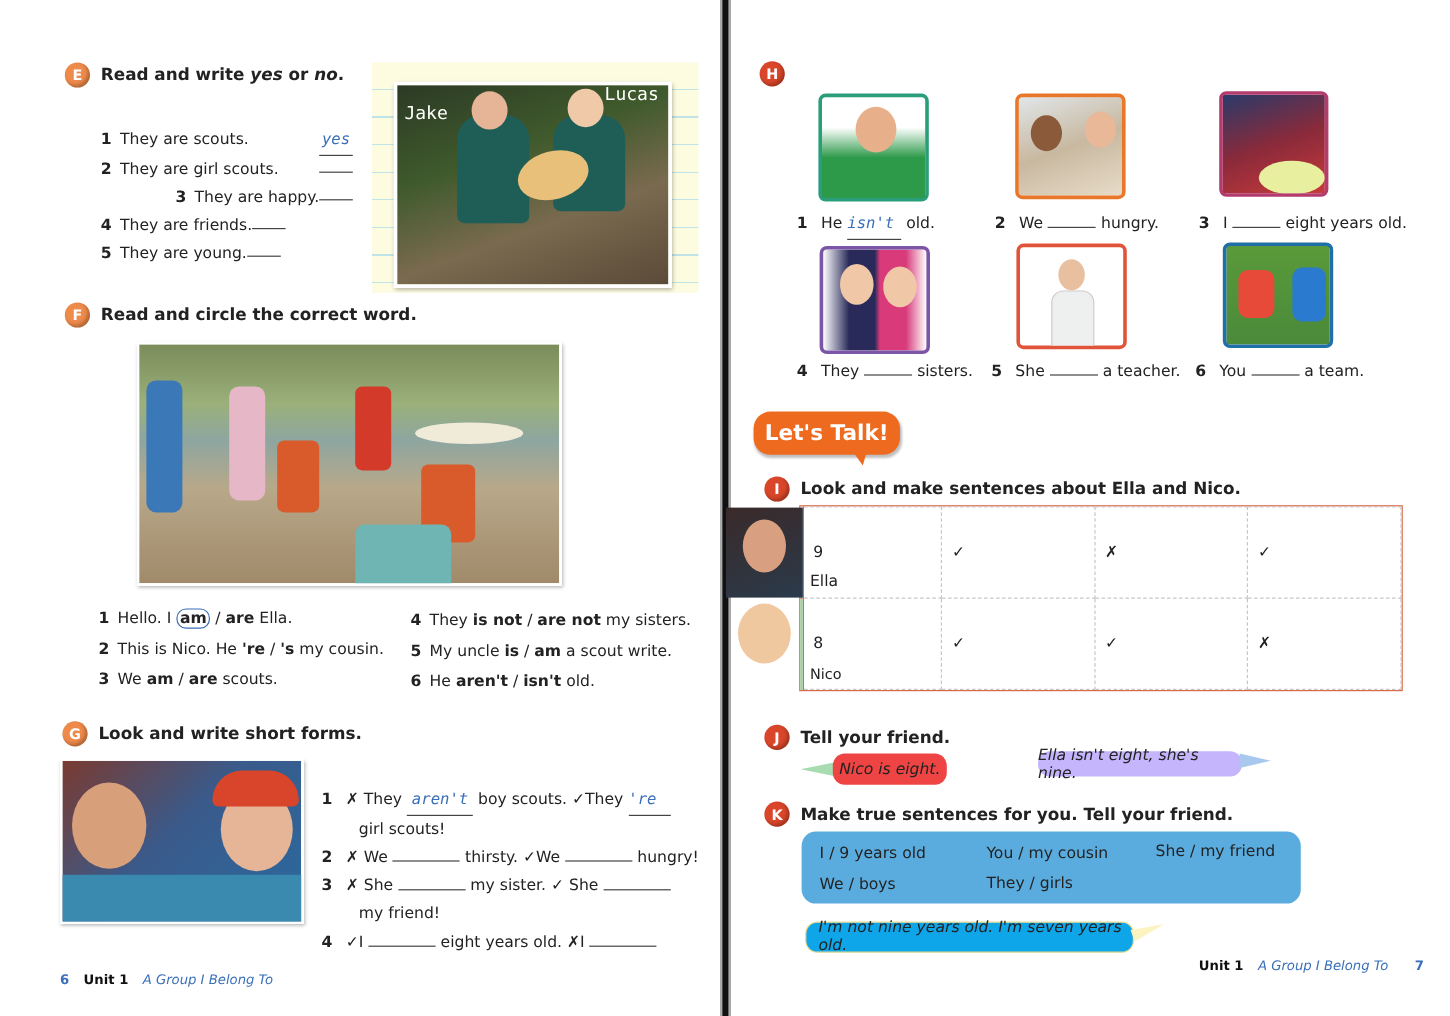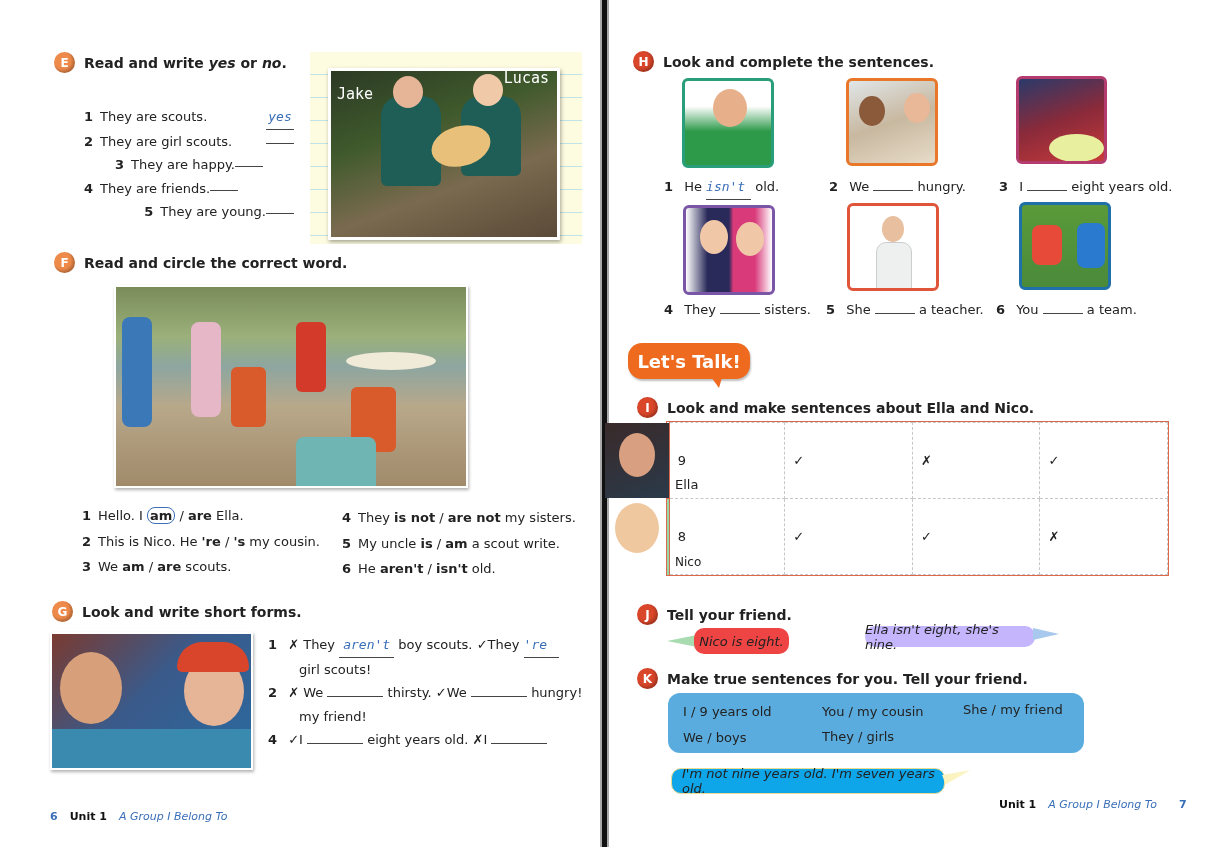--- a/index.html
+++ b/index.html
@@ -40,29 +40,29 @@
   </div>
   <div class="list" style="left:84px;top:105px;width:210px">
     <div style="display:flex;justify-content:space-between">
         <span><span class="num">1</span><span>They are scouts.</span></span>
         <span class="hand" style="border-bottom:1px solid #444;width:28px;text-align:center">yes</span>
       </div>
     <div style="display:flex;justify-content:space-between">
         <span><span class="num">2</span><span>They are girl scouts.</span></span>
         <span class="blank" style="width:28px"></span>
       </div>
-    <div style="display:flex;justify-content:center">
+    <div style="display:flex;justify-content:flex-end">
         <span><span class="num">3</span><span>They are happy.</span></span>
         <span class="blank" style="width:28px"></span>
       </div>
     <div style="display:flex;">
         <span><span class="num">4</span><span>They are friends.</span></span>
         <span class="blank" style="width:28px"></span>
       </div>
-    <div style="display:flex;justify-content:flex-end">
+    <div style="display:flex;justify-content:flex-start">
         <span><span class="num">5</span><span>They are young.</span></span>
         <span class="blank" style="width:28px"></span>
       </div>
   </div>
 
   <div class="photo" style="left:310px;top:52px;width:272px;height:192px;background:repeating-linear-gradient(#fdfbe0 0 22px,#bfe3e6 22px 23px)">
     <div style="position:absolute;left:18px;top:16px;width:232px;height:172px;border:3px solid #fff;background:linear-gradient(160deg,#2c3a25 0%,#3f5a2c 35%,#7a6a4f 65%,#5a4a38 100%);box-shadow:1px 2px 4px rgba(0,0,0,.35)">
       <div style="position:absolute;left:50px;top:25px;width:60px;height:90px;border-radius:20px 20px 6px 6px;background:#1f5d57"></div>
       <div style="position:absolute;left:62px;top:5px;width:30px;height:32px;border-radius:50%;background:#e6b497"></div>
       <div style="position:absolute;left:130px;top:25px;width:60px;height:80px;border-radius:20px 20px 6px 6px;background:#1f5d57"></div>
@@ -100,42 +100,42 @@
   <div class="sec-title" style="left:52px;top:601px">
     <span class="badge orange">G</span>
     <span>Look and write short forms.</span>
   </div>
   <div class="photo" style="left:50px;top:632px;width:203px;height:138px;border:2px solid #fff;background:linear-gradient(135deg,#7a3a30 0%,#3a5a8a 45%,#2a6aa0 100%);box-shadow:1px 2px 3px rgba(0,0,0,.3)">
     <div style="position:absolute;left:8px;top:18px;width:62px;height:72px;border-radius:50%;background:#d8a07a"></div>
     <div style="position:absolute;left:132px;top:22px;width:60px;height:70px;border-radius:50%;background:#e6b497"></div>
     <div style="position:absolute;left:125px;top:8px;width:72px;height:30px;border-radius:30px 30px 6px 6px;background:#d9452a"></div>
     <div style="position:absolute;left:0;top:95px;width:203px;height:43px;background:#3a8ab0"></div>
   </div>
-  <div class="list" style="left:268px;top:633px;width:320px;line-height:23.5px">
+  <div class="list" style="left:268px;top:655px;width:320px;line-height:23.5px">
     <div><span class="num">1</span> <span>✗</span> <span>They</span> <span class="hand" style="border-bottom:1px solid #444;display:inline-block;width:55px;text-align:center">aren't</span> <span>boy scouts.</span> <span>✓</span><span>They</span> <span class="hand" style="border-bottom:1px solid #444;display:inline-block;width:35px">'re</span></div>
     <div style="padding-left:31px">girl scouts!</div>
     <div><span class="num">2</span> <span>✗</span> <span>We</span> <span class="blank" style="width:56px"></span> <span>thirsty.</span> <span>✓</span><span>We</span> <span class="blank" style="width:56px"></span> <span>hungry!</span></div>
+    <div><span class="num">3</span> <span>✗</span> <span>She</span> <span class="blank" style="width:56px"></span> <span>my sister.</span> <span>✓</span> <span>She</span> <span class="blank" style="width:56px"></span></div>
     <div style="padding-left:31px">my friend!</div>
     <div><span class="num">4</span> <span>✓</span><span>I</span> <span class="blank" style="width:56px"></span> <span>eight years old.</span> <span>✗</span><span>I</span> <span class="blank" style="width:56px"></span></div>
   </div>
 
   <div class="footer" style="left:50px;top:810px">
     <span class="pg">6</span>
     <span class="unit">Unit 1</span>
     <span class="title">A Group I Belong To</span>
   </div>
 </div>
 
 <div class="spine"></div>
 
 <div class="page" id="right">
 
   <div class="sec-title" style="left:24px;top:51px">
     <span class="badge red">H</span>
-    <span>Look and complete the sentences.</span>
   </div>
   <div class="frame" style="left:73px;top:78px;width:92px;height:90px;border-color:#2a9d7a;background:linear-gradient(180deg,#fff 0%,#fff 30%,#2d9a4a 60%,#2d9a4a 100%)">
       <div style="position:absolute;left:28px;top:8px;width:34px;height:38px;border-radius:50%;background:#e8b08a"></div>
     </div>
   <div class="frame" style="left:237px;top:78px;width:92px;height:88px;border-color:#e9772a;background:linear-gradient(160deg,#e0e6e8 0%,#c8b8a0 50%,#e8dcc8 100%)">
       <div style="position:absolute;left:10px;top:15px;width:26px;height:30px;border-radius:50%;background:#8a5a3a"></div>
       <div style="position:absolute;left:55px;top:12px;width:26px;height:30px;border-radius:50%;background:#e8b898"></div>
     </div>
   <div class="frame" style="left:407px;top:76px;width:91px;height:88px;border-color:#b43b6e;background:linear-gradient(160deg,#2a3a6a 0%,#8a2a3a 50%,#c83a3a 100%)">
       <div style="position:absolute;left:30px;top:55px;width:55px;height:28px;border-radius:50%;background:#e8f0a0"></div>

